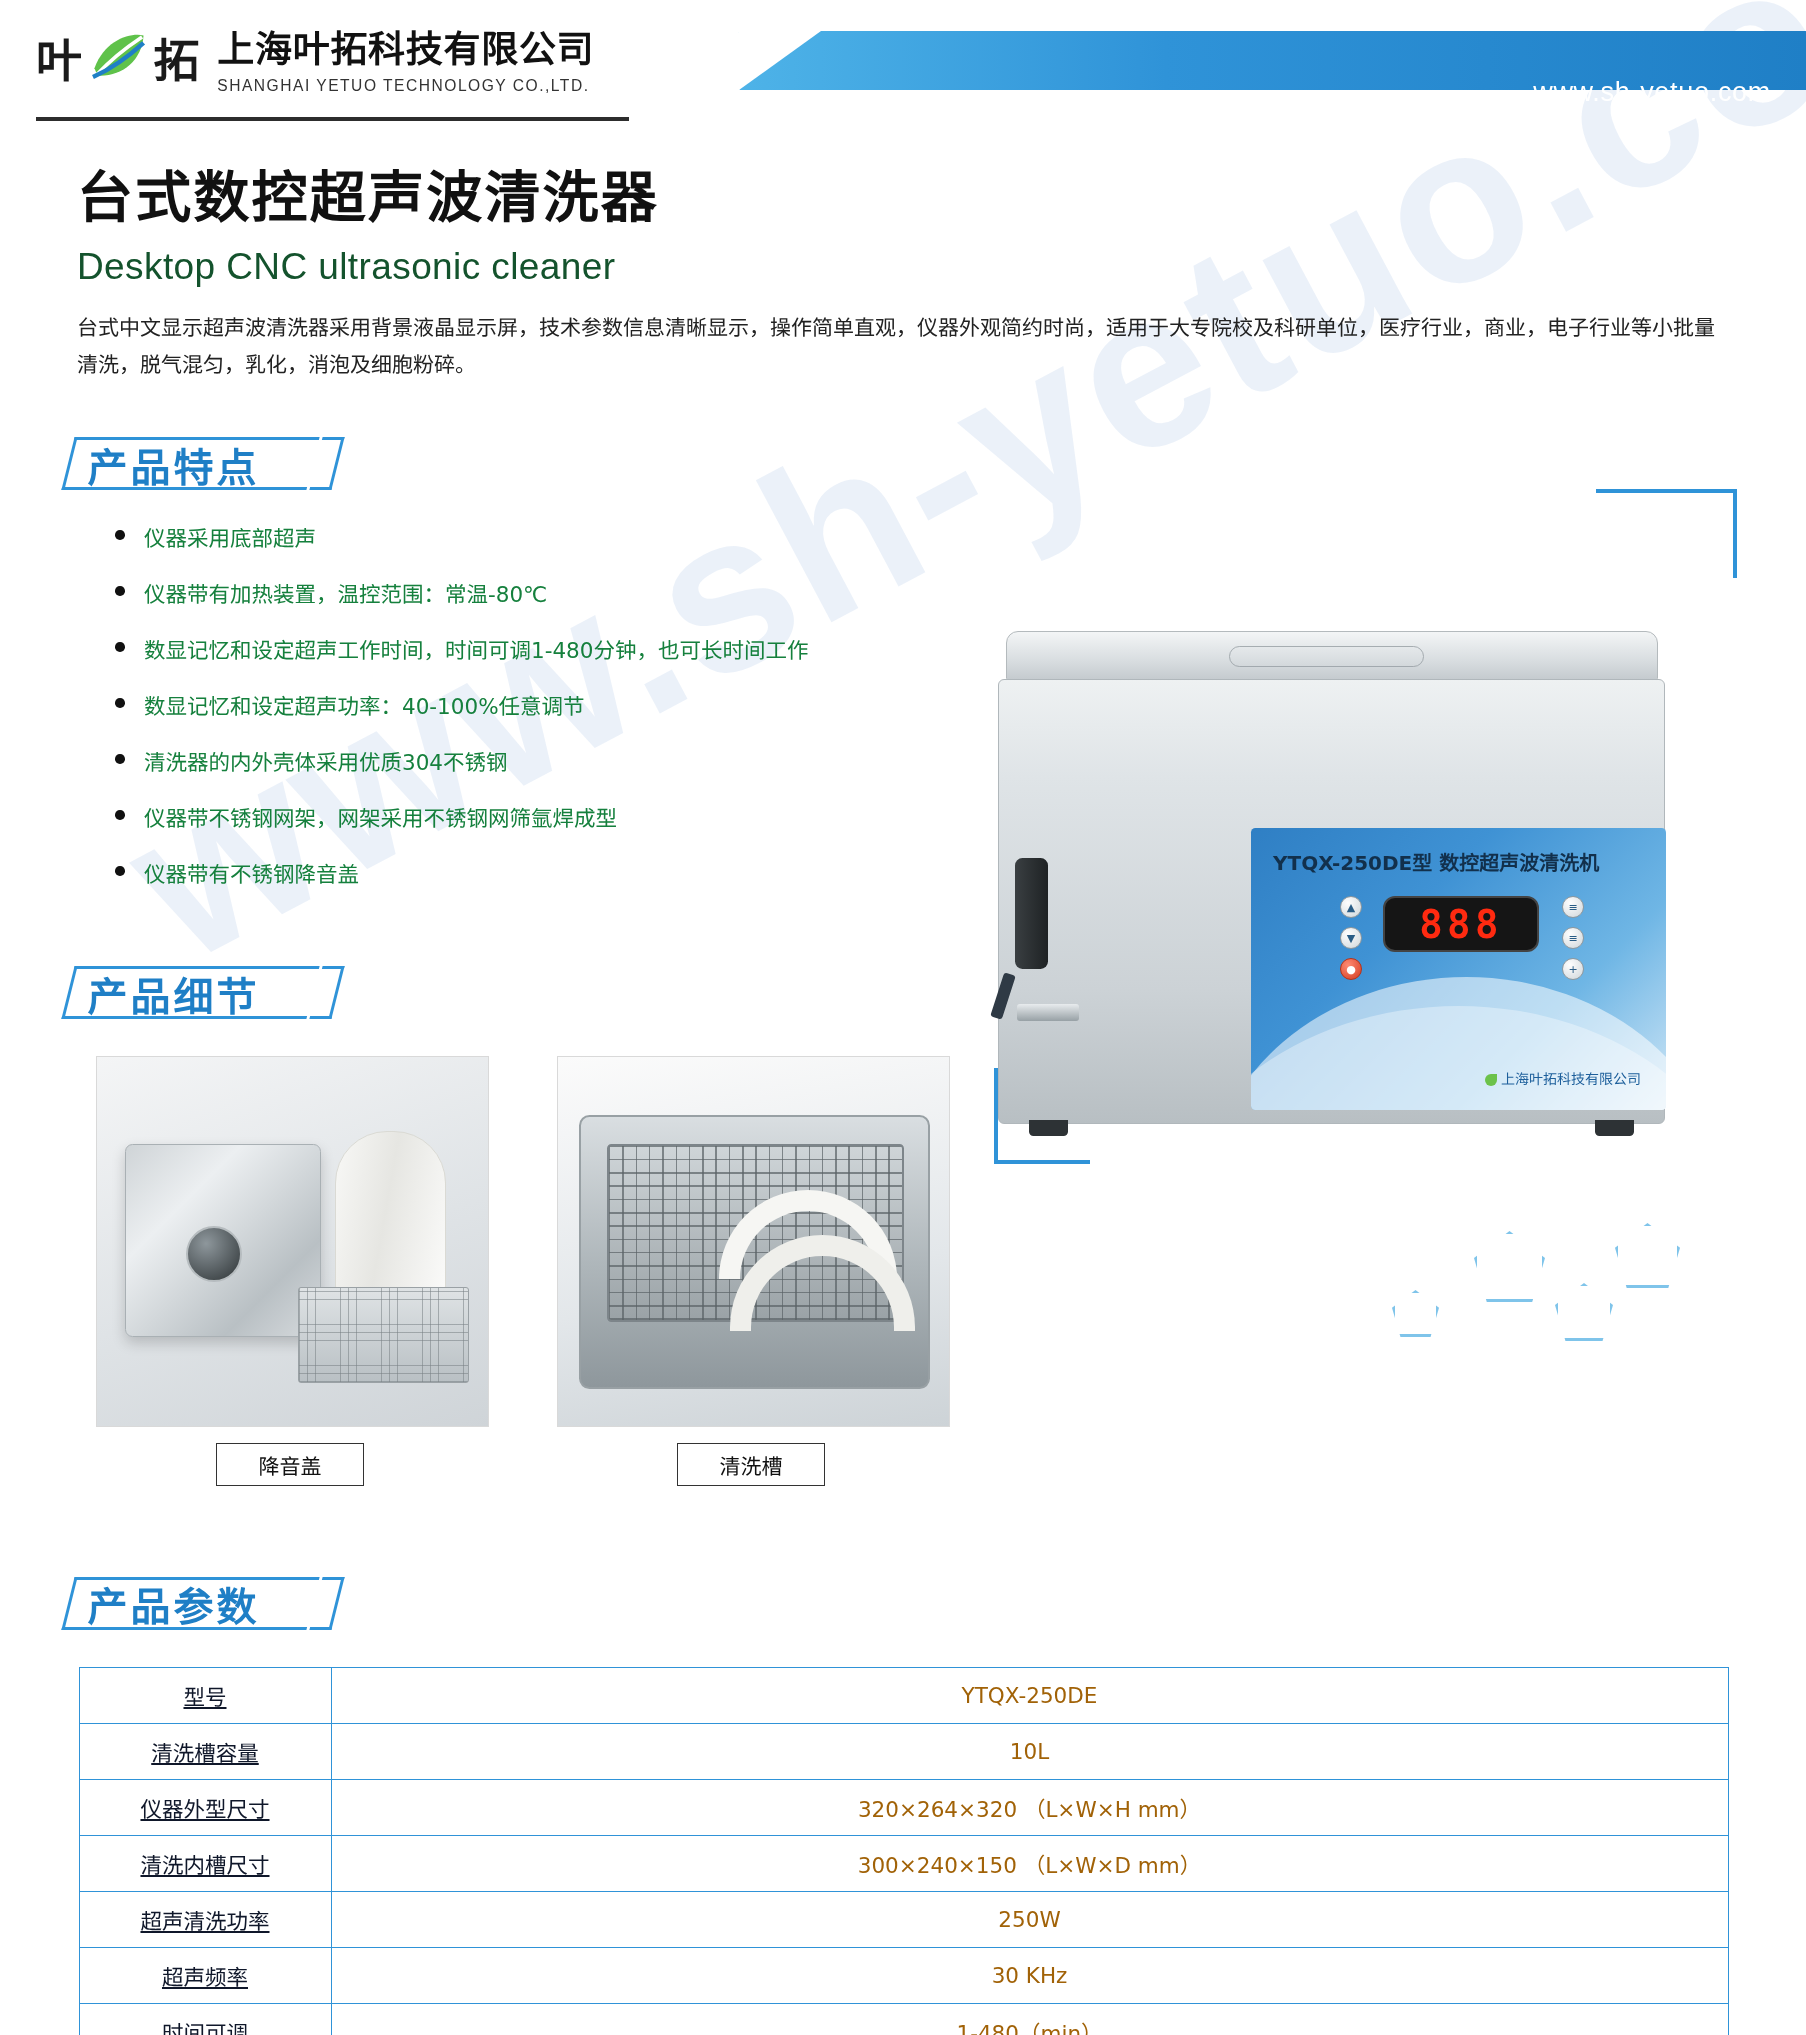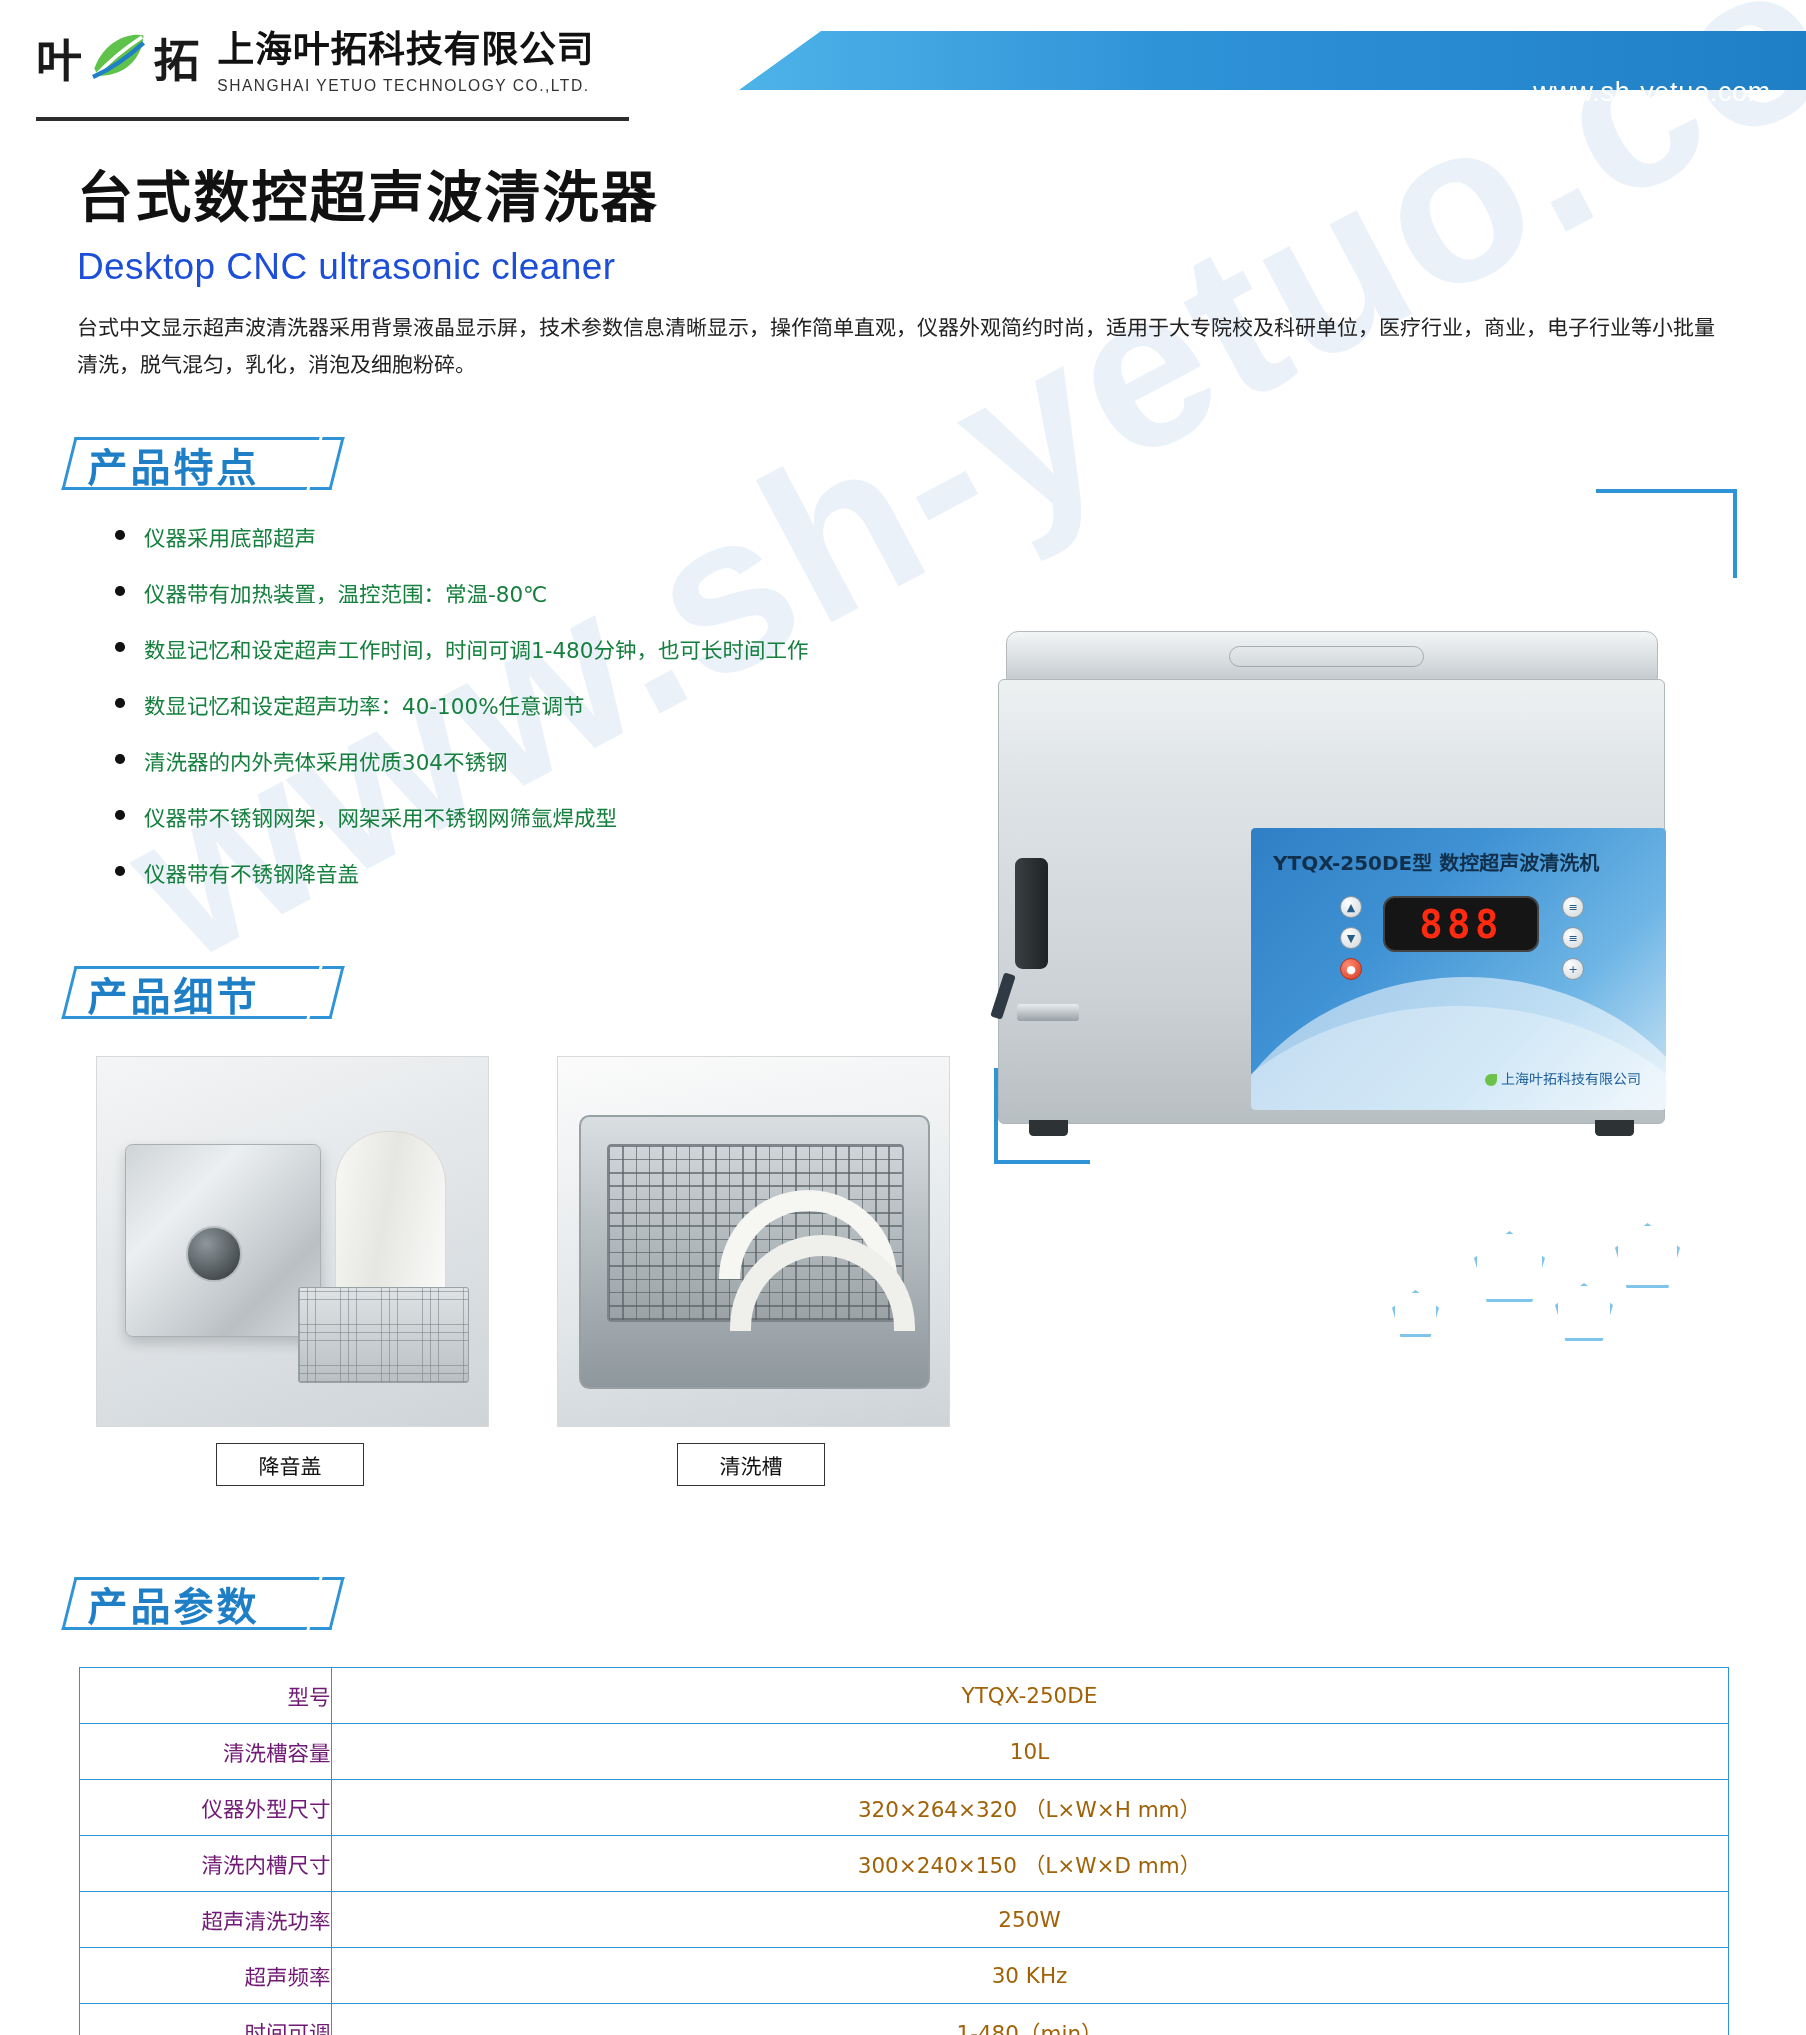--- a/index.html
+++ b/index.html
@@ -119,21 +119,21 @@
   .title-block { position: relative; z-index: 3; padding-left: 77px; margin-top: 27px; }
   .title-cn {
     font-size: 56px;
     font-weight: 700;
     color: #111;
     letter-spacing: 2.2px;
     font-family: "DejaVu Sans", sans-serif;
   }
   .title-en {
     font-size: 37px;
-    color: #1d4ed8;
+    color: #14532d;
     margin-top: 13.3px;
     letter-spacing: 0.4px;
     font-family: "Liberation Sans", sans-serif;
   }
   .intro {
     margin-top: 22px;
     font-size: 21px;
     line-height: 1.75;
     color: #222;
     width: 1653px;
@@ -389,22 +389,23 @@
     font-family: "DejaVu Sans", sans-serif;
   }
   .params-table td {
     border: 1.5px solid #2f93d8;
     height: 56px;
     font-size: 21.5px;
     color: #a16207;
   }
   .params-table td.k {
     width: 252px;
-    text-align: right;
-    color: #701a75;
+    text-align: center;
+    color: #0f172a;
+    text-decoration: underline;
   }
   .params-table td.v {
     text-align: center;
   }
 </style>
 </head>
 <body>
 
 <div class="page">
 

